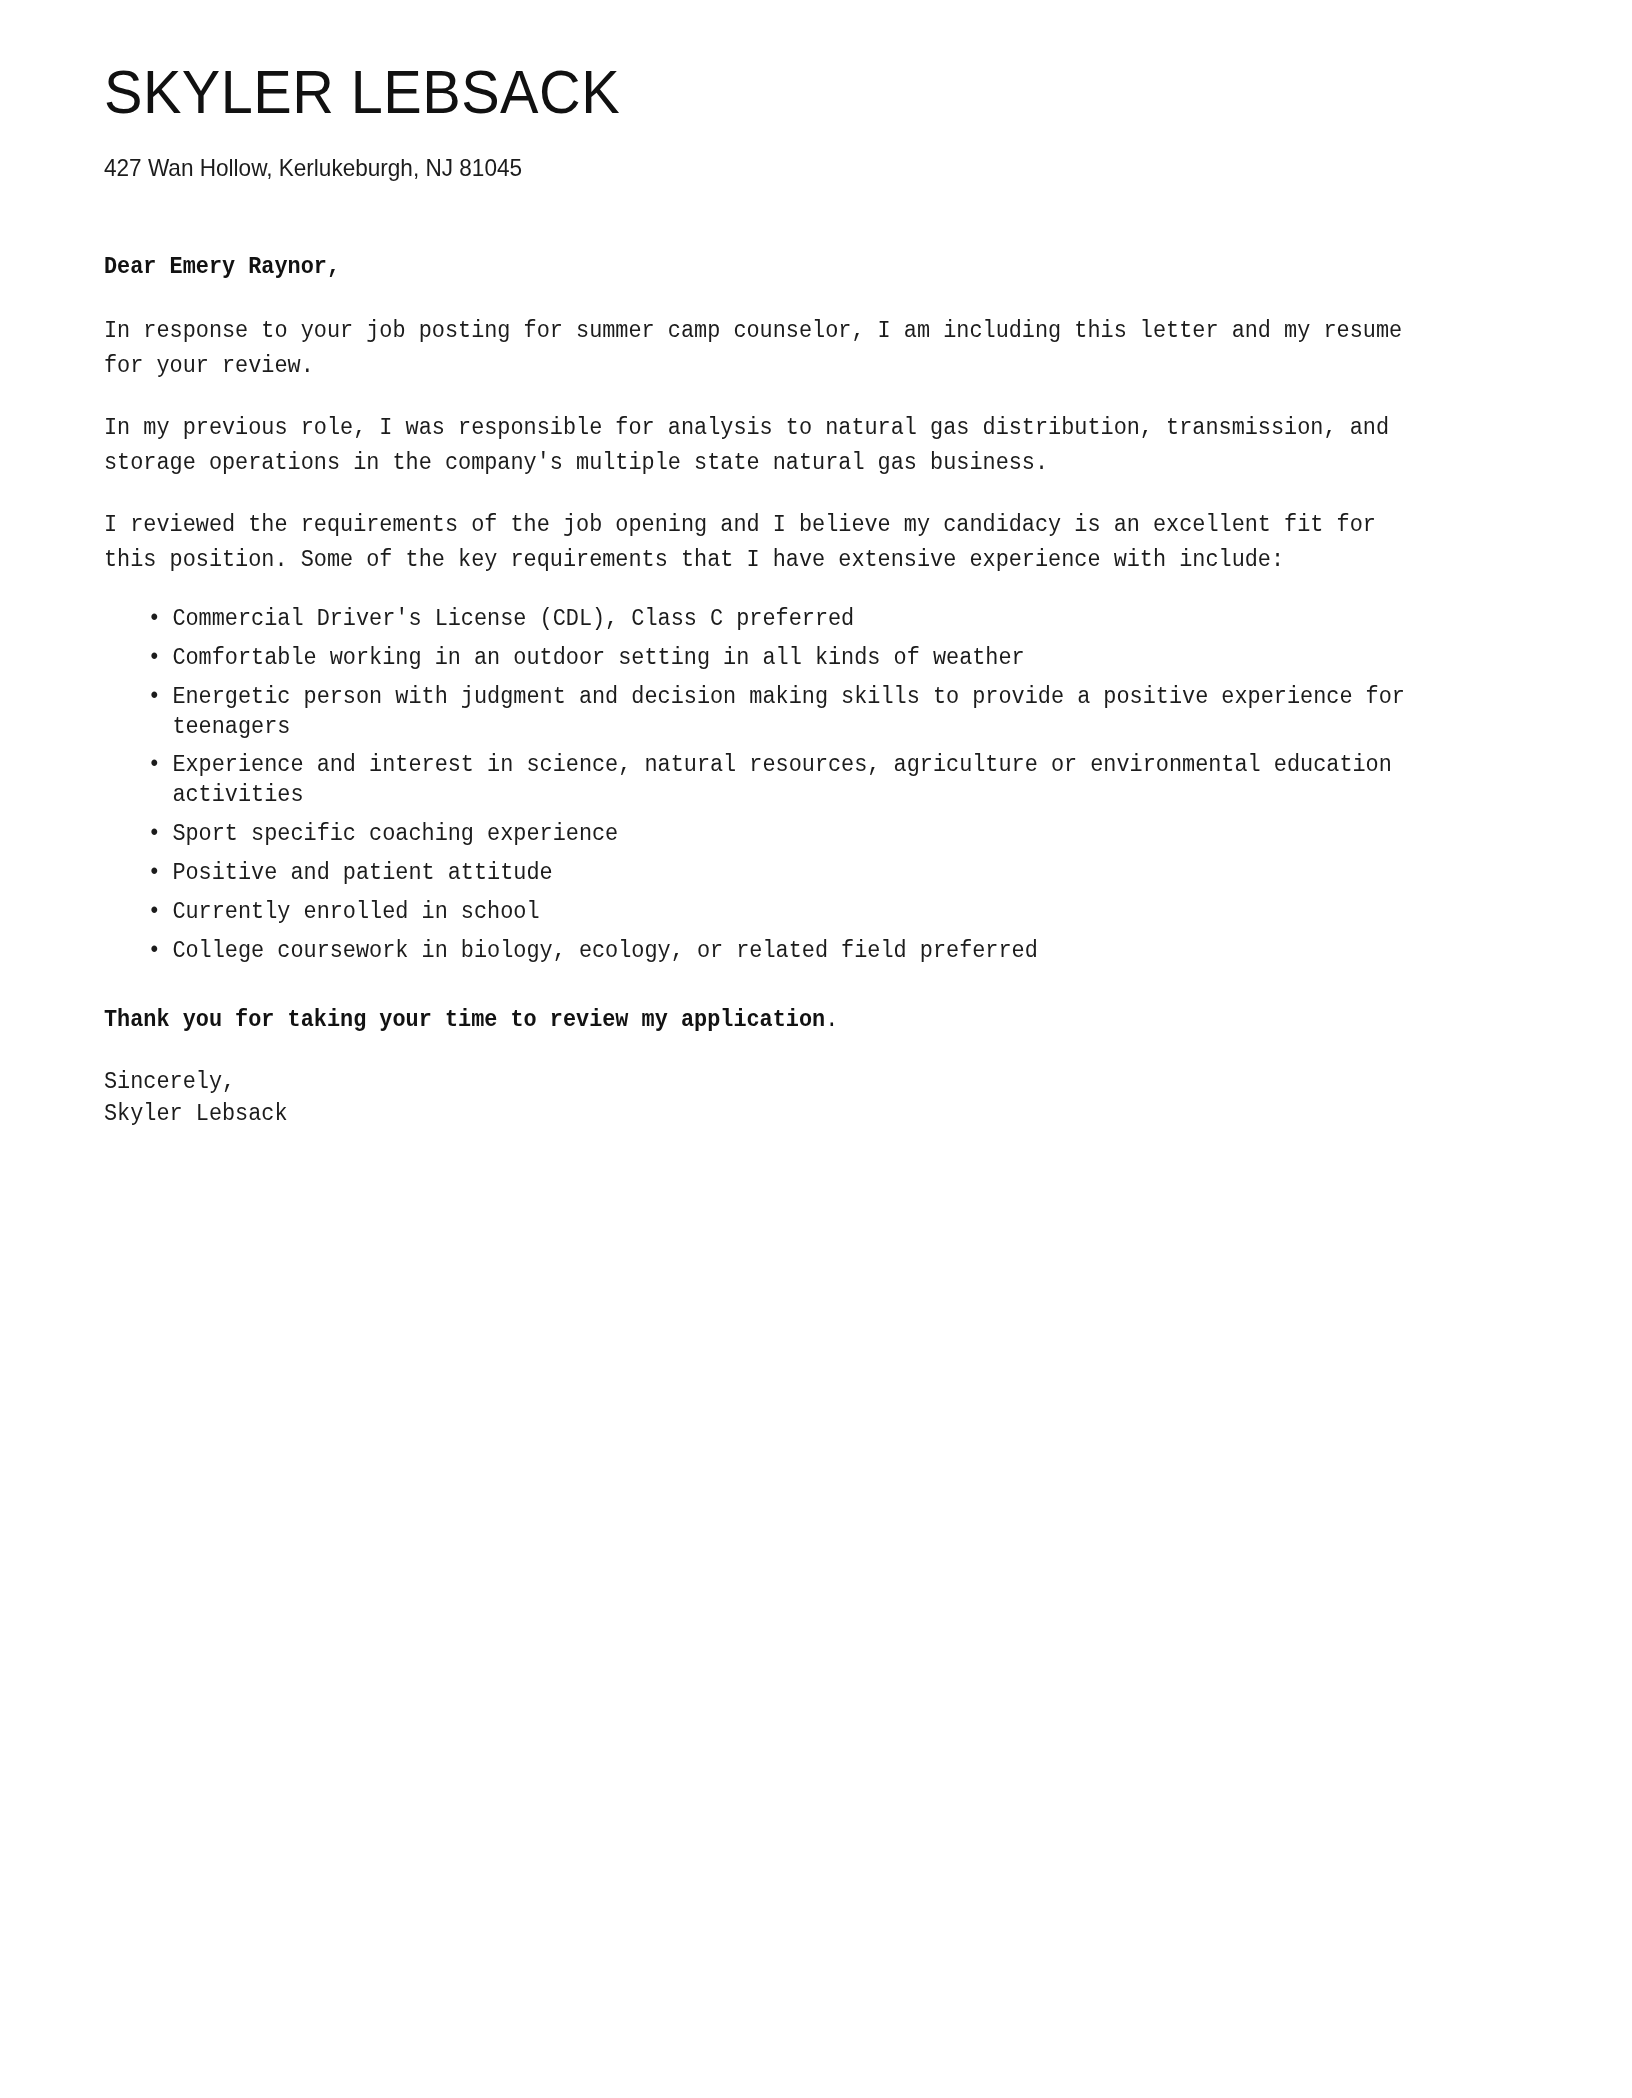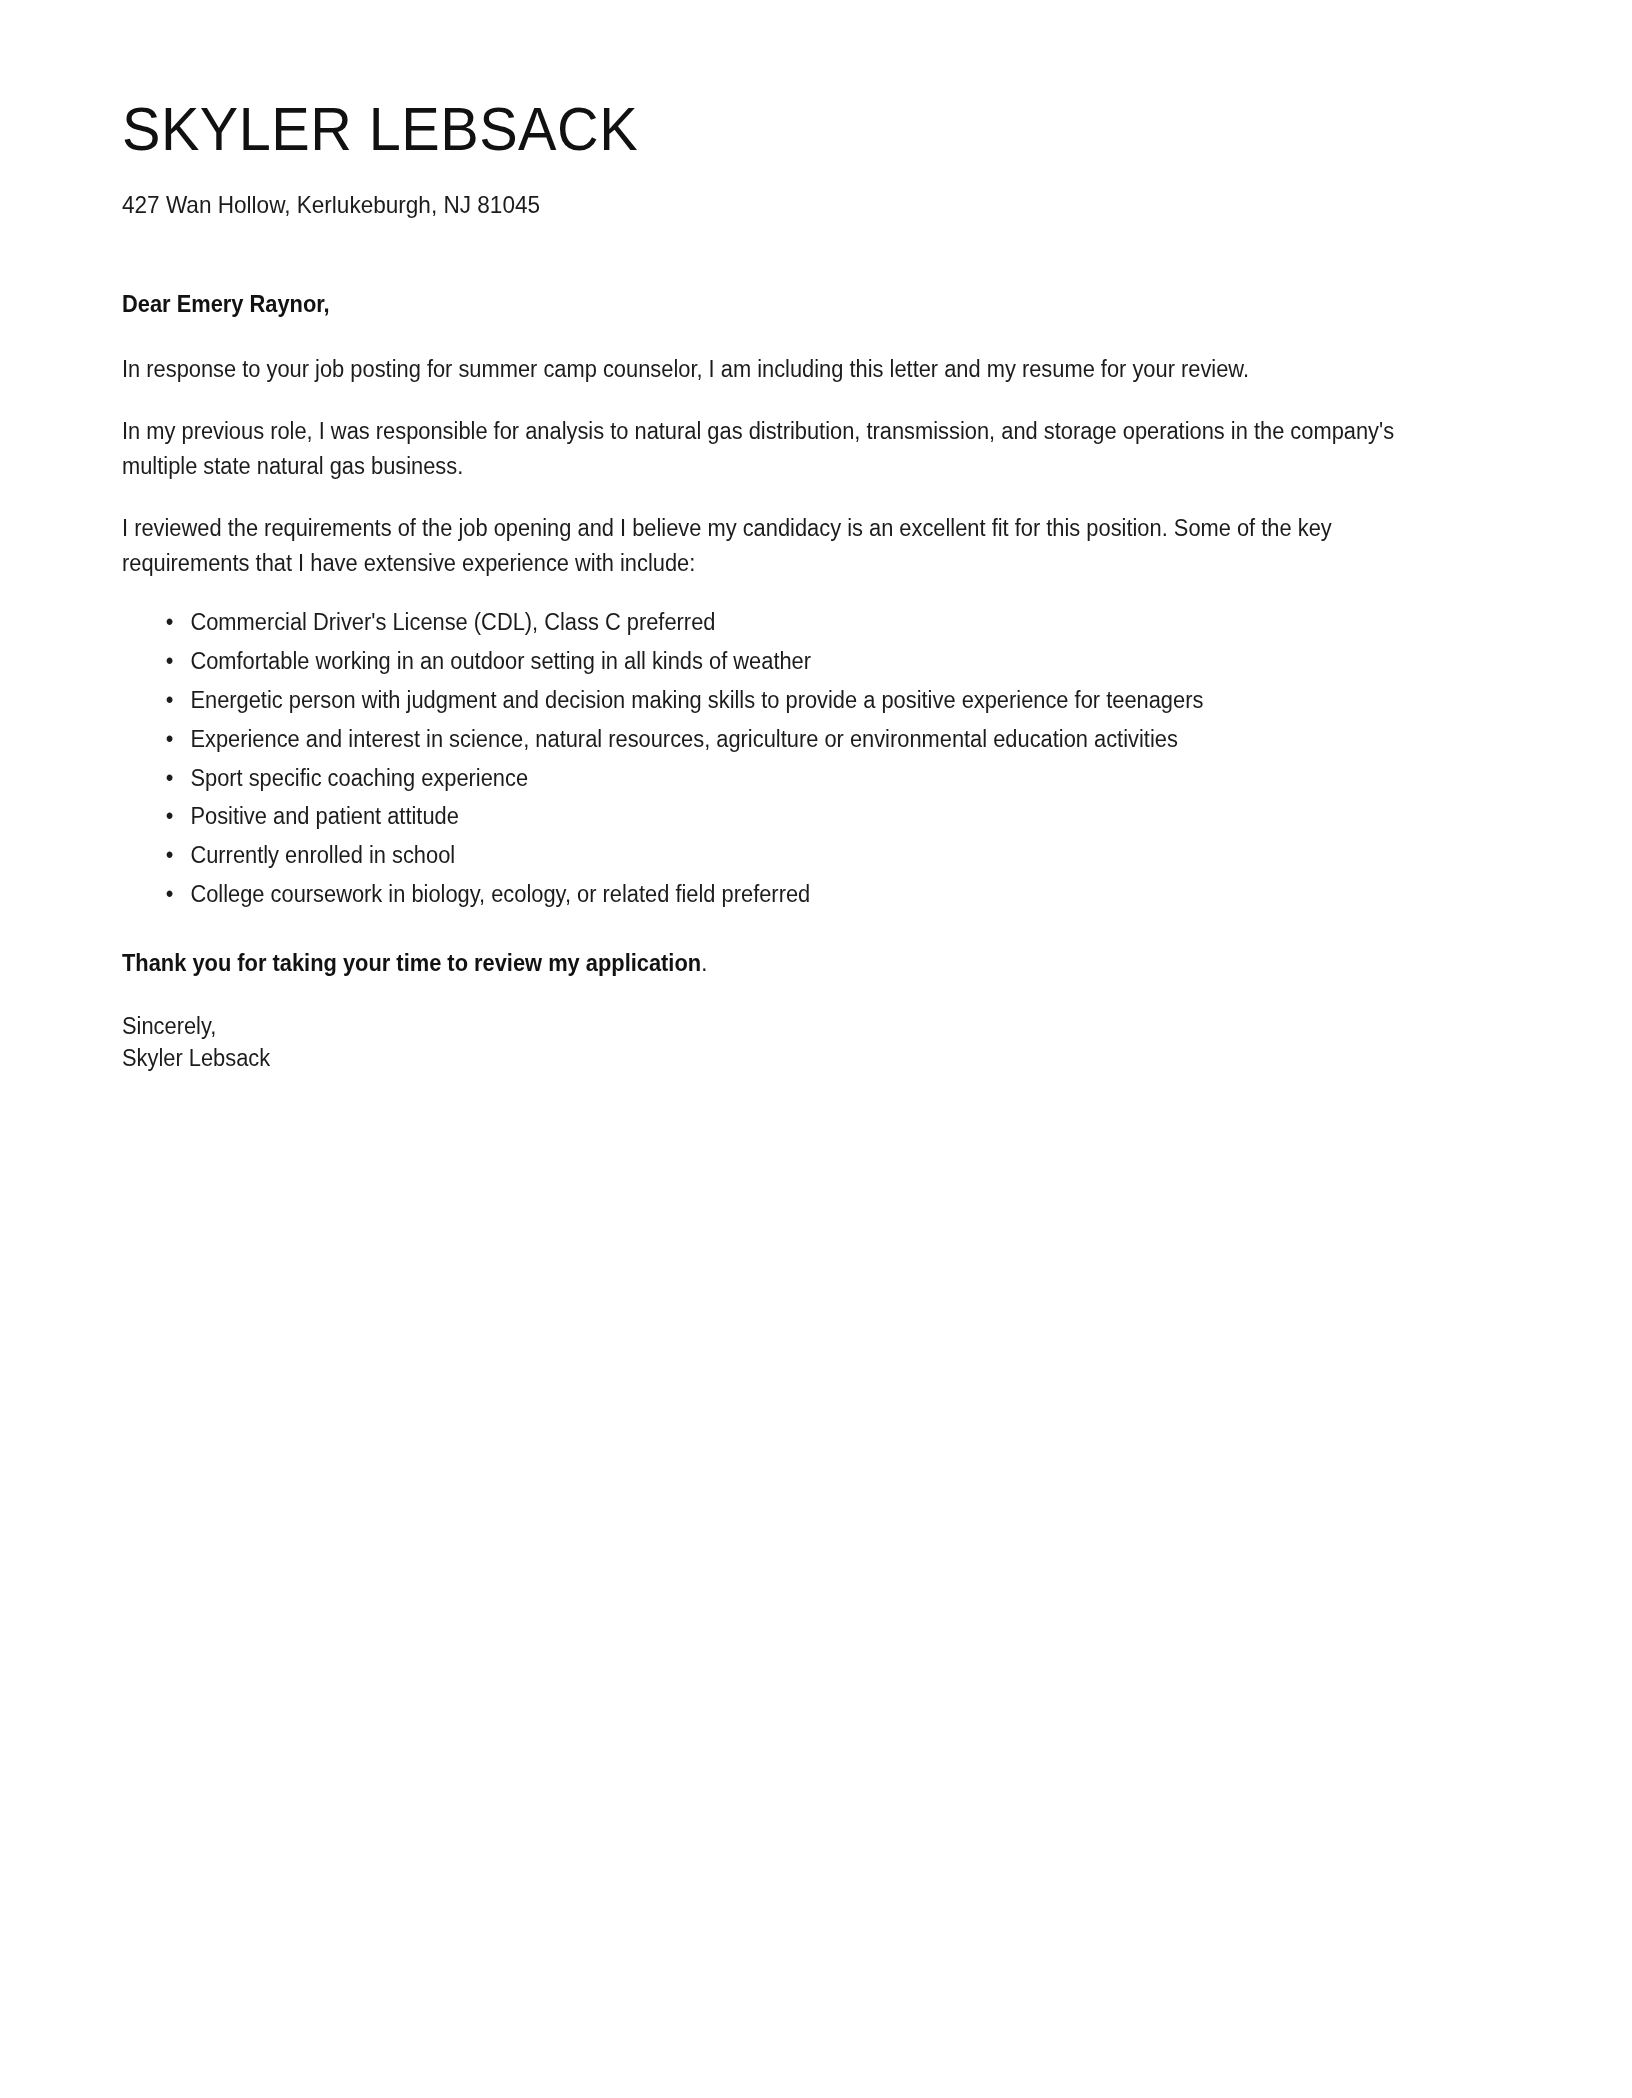--- a/index.html
+++ b/index.html
@@ -20,24 +20,23 @@
     width: 1632px;
     height: 2098px;
     background: #ffffff;
     box-sizing: border-box;
     padding: 0;
     overflow: hidden;
   }
 
   .content {
     position: absolute;
-    left: 122px;
+    left: 104px;
     top: 0;
     width: 1420px;
-    margin-top: 37px;
   }
 
   .letter-name {
     font-size: 62px;
     font-weight: 300;
     letter-spacing: 0.5px;
     line-height: 1.1;
     color: #111111;
     margin: 0;
     padding-top: 58px;
@@ -53,20 +52,21 @@
     color: #1c1c1c;
     margin: 0;
     padding-top: 28px;
     transform: scaleX(0.94);
     transform-origin: left center;
     white-space: nowrap;
   }
 
   .body-block {
     padding-top: 72px;
+    font-family: Liberation Mono, monospace;
   }
 
   .salutation {
     font-size: 23px;
     font-weight: 700;
     color: #121212;
     margin: 0 0 34px 0;
     transform: scaleX(0.95);
     transform-origin: left center;
   }

